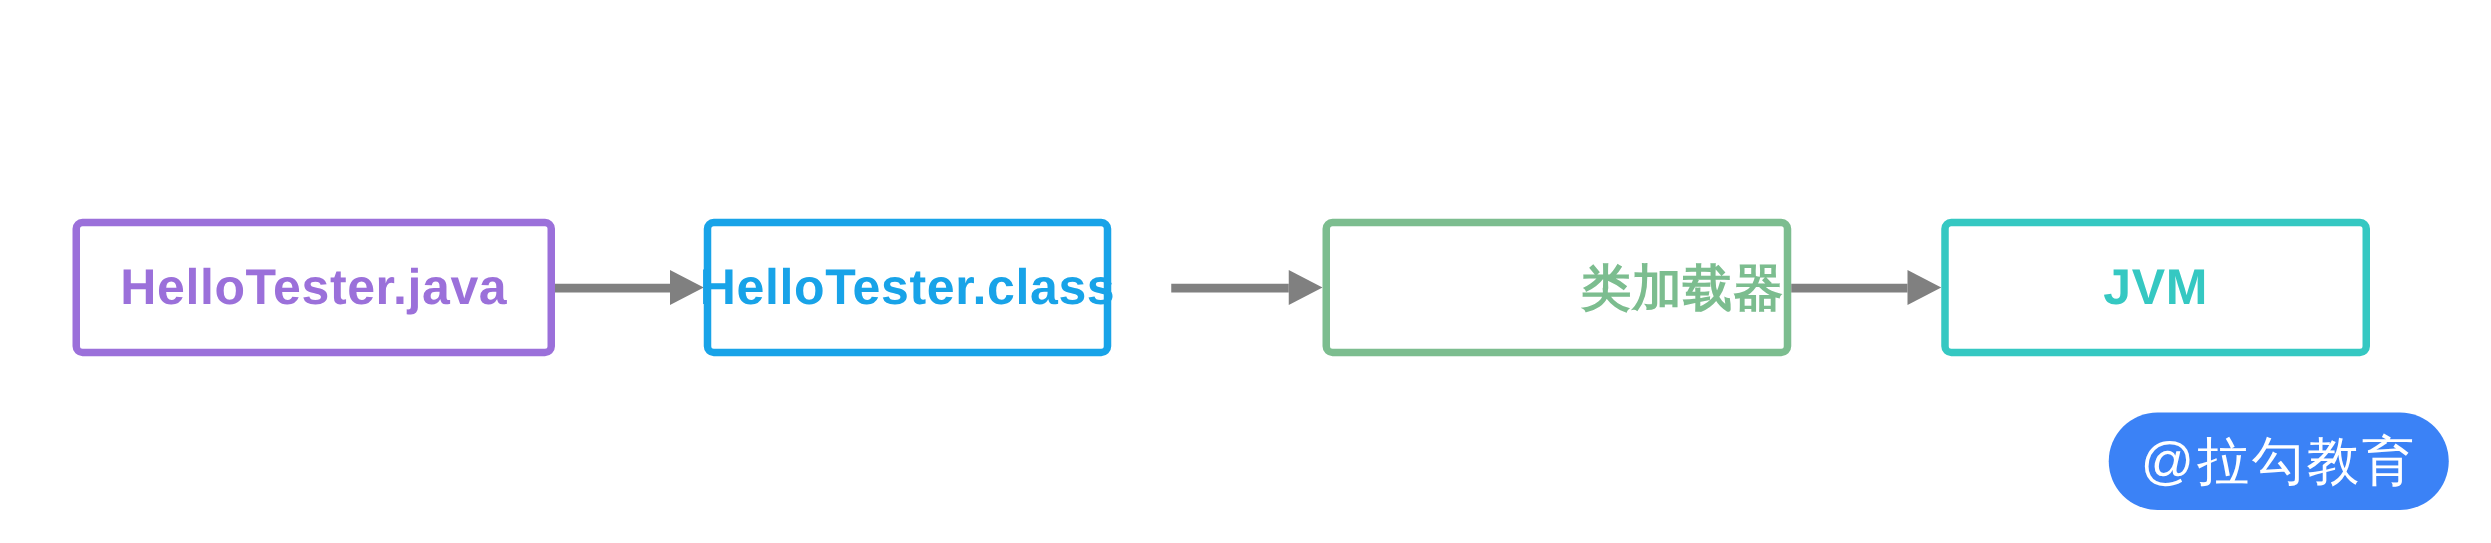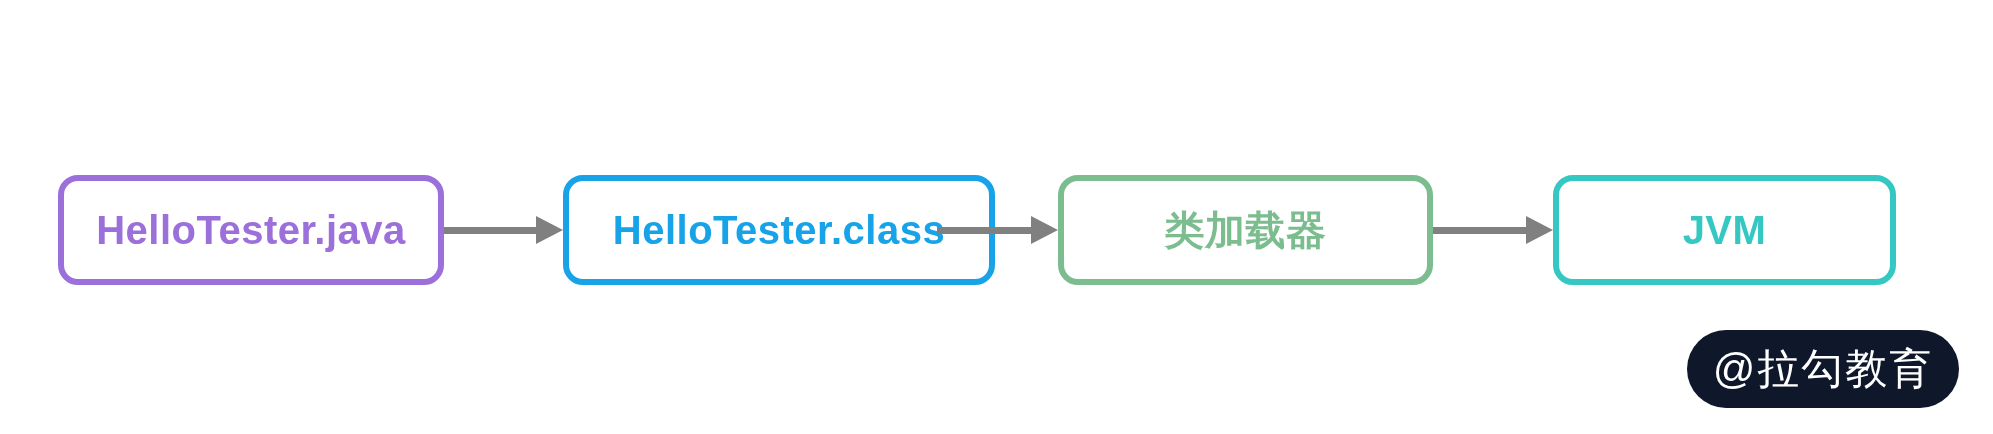--- a/index.html
+++ b/index.html
@@ -14,32 +14,32 @@
     height: 434px;
     background: #ffffff;
     overflow: hidden;
   }
   .node {
     position: absolute;
     top: 175px;
     height: 110px;
     box-sizing: border-box;
     border: 6px solid #888;
-    border-radius: 20px;
+    border-radius: 8px;
     background: #ffffff;
     display: flex;
     align-items: center;
     justify-content: center;
     font-size: 40px;
     font-weight: bold;
     letter-spacing: 0.5px;
   }
   .node-1 { left: 58px;   width: 386px; }
-  .node-2 { left: 563px;  width: 432px; }
-  .node-3 { left: 1058px; width: 375px; }
+  .node-2 { left: 563px;  width: 326px; }
+  .node-3 { left: 1058px; width: 375px; justify-content: flex-end; }
   .node-4 { left: 1553px; width: 343px; }
   .arrow {
     position: absolute;
     top: 230px;
     transform: translateY(-50%);
     display: flex;
     align-items: center;
     height: 30px;
   }
   .arrow-1 { left: 444px;  width: 119px; }
@@ -111,15 +111,15 @@
 
   <div class="arrow arrow-3">
     <div class="shaft" style="background-color: rgb(128, 128, 128);"></div>
     <div class="head" style="border-left-color: rgb(128, 128, 128);"></div>
   </div>
 
   <div class="node node-4" style="border-color: rgb(53, 200, 194); color: rgb(53, 200, 194);">
     <span>JVM</span>
   </div>
 
-  <div class="watermark" style="background-color: #0f172a; color: rgb(255, 255, 255);">@拉勾教育</div>
+  <div class="watermark" style="background-color: #3b82f6; color: rgb(255, 255, 255);">@拉勾教育</div>
 
 </div>
 
 </body></html>

